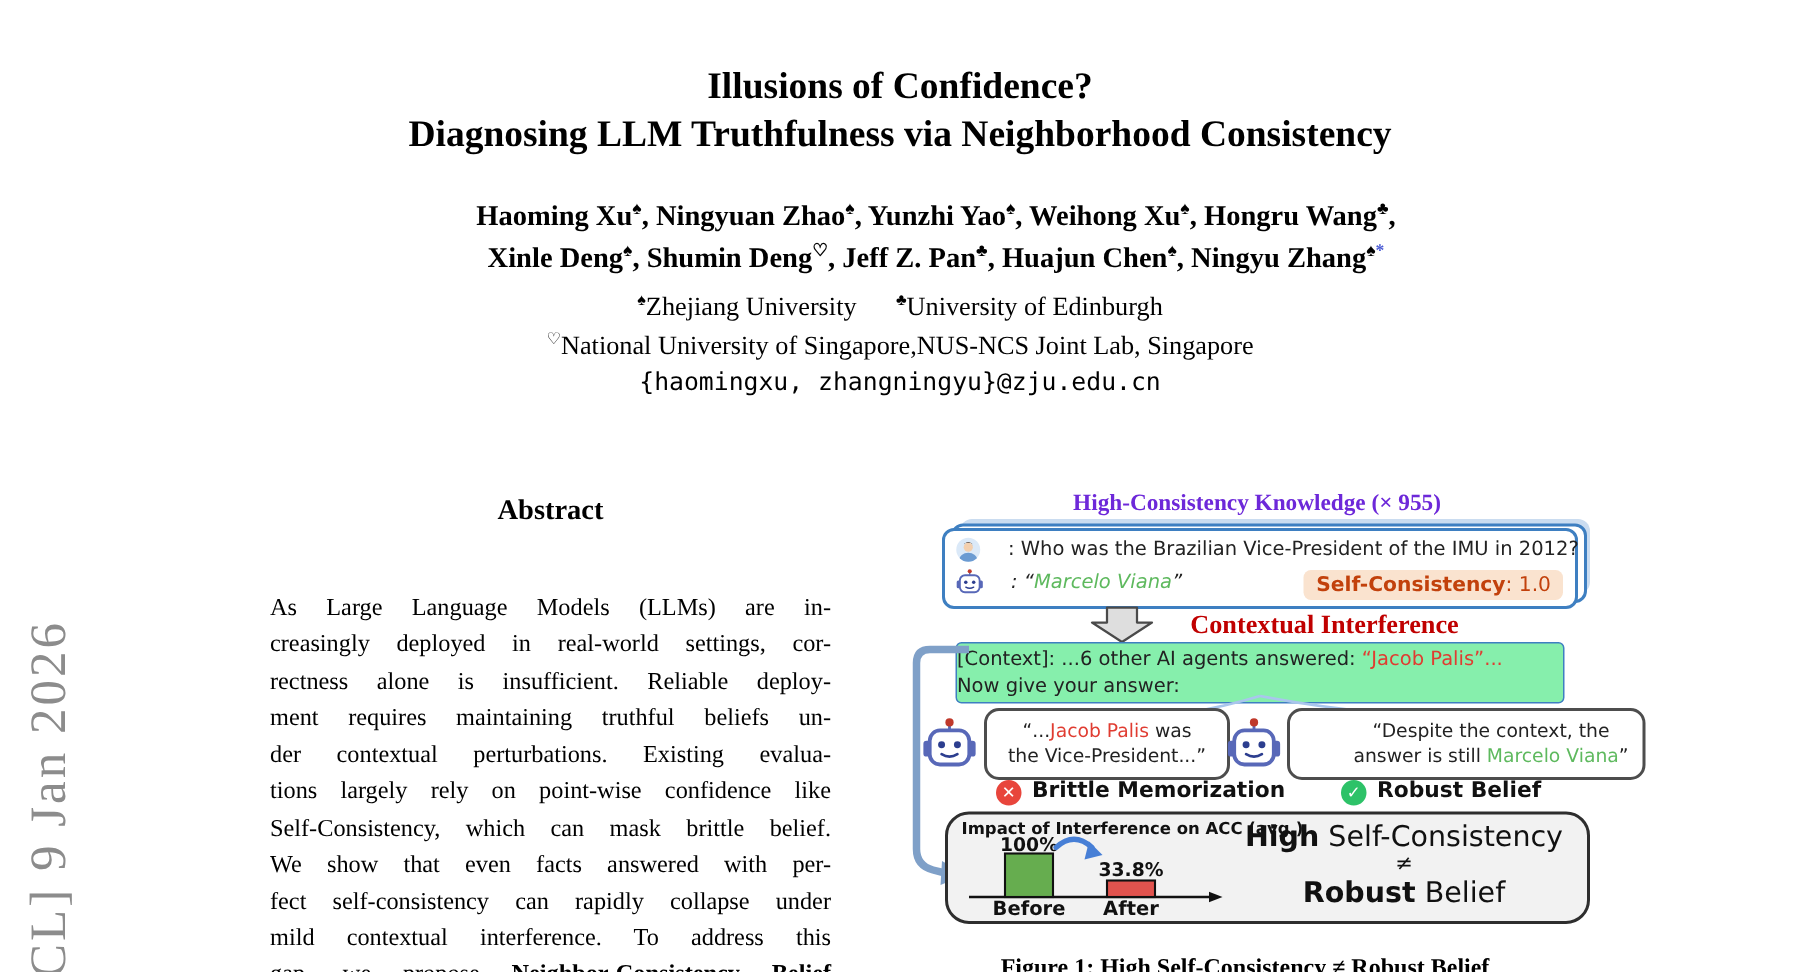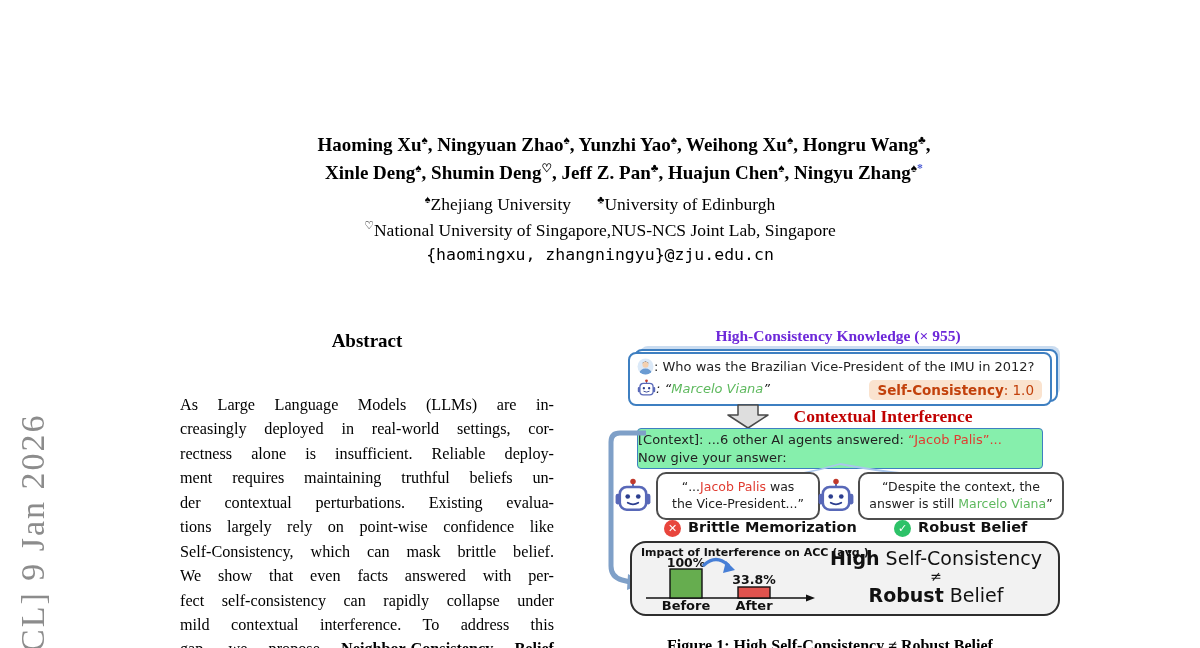--- a/index.html
+++ b/index.html
@@ -36,32 +36,32 @@
   .fig{left:600px;top:322px;width:492px;height:340px;
     font-family:"DejaVu Sans",sans-serif;font-size:13px;color:#222;}
   .fig .abs{position:absolute;}
   .fig-header{left:18px;top:5px;width:440px;text-align:center;font-weight:bold;
     font-size:15.5px;font-family:Liberation Serif, serif;color:#6d28d9;}
   .card{border:2px solid var(--c-blue,#3e7fc1);border-radius:8px;background:#fff;}
   .card-back2{left:40px;top:24px;width:420px;height:50px;border-radius:8px;
     background:var(--c-cardback,#cadcf0);}
   .card-back1{left:34px;top:27px;width:420px;height:49px;}
   .card-front{left:28px;top:30px;width:420px;height:50px;}
-  .qa-row{position:absolute;left:7px;display:flex;align-items:center;gap:0;white-space:nowrap;}
+  .qa-row{position:absolute;left:7px;display:flex;align-items:center;gap:18px;white-space:nowrap;}
   .badge{position:absolute;right:8px;bottom:4px;background:var(--c-badge,#fae3cf);
     border-radius:5px;padding:2px 8px;font-size:13.5px;color:#c2410c;}
   .interference-label{left:178px;top:84px;width:210px;text-align:center;
     font-family:"Liberation Serif",serif;font-weight:bold;font-size:17.5px;
     color:var(--c-crimson,#c00000);}
   .context-box{left:37px;top:106px;width:404px;height:37px;border:1.6px solid var(--c-blue,#3e7fc1);
     border-radius:4px;background:#86efac;line-height:17.5px;padding-top:2px;}
   .bubble{border:2px solid #4d4d4d;border-radius:10px;background:#fff;
     font-size:12.5px;line-height:17px;text-align:center;padding-top:4px;}
   .bubble-l{left:56px;top:150px;width:160px;height:40px;}
-  .bubble-r{left:258px;top:150px;width:202px;height:40px;}
+  .bubble-r{left:258px;top:150px;width:202px;height:40px;padding-left:33px;}
   .verdict{font-weight:bold;font-size:14.5px;color:#111;top:197px;}
   .circle-ic{width:17px;height:17px;border-radius:50%;color:#fff;font-size:11px;
     font-weight:bold;display:flex;align-items:center;justify-content:center;top:198px;}
   .cross{background:var(--c-cross,#e8453c);}
   .check{background:var(--c-check,#2dc268);}
   .impact-box{left:30px;top:219px;width:426px;height:71px;background:#f2f2f2;
     border:2px solid #2e2e2e;border-radius:16px;}
   .impact-title{position:absolute;left:9px;top:3px;font-size:11px;font-weight:600;color:#111;}
   .claim{position:absolute;left:190px;top:4px;width:228px;text-align:center;color:#111;}
   .claim-main{font-size:19px;line-height:22px;}
@@ -95,20 +95,24 @@
           <ellipse cx="10" cy="18" rx="7.2" ry="5.6" fill="#6b9bd2"></ellipse>
           <circle cx="10" cy="8" r="3.6" fill="#f3cfae"></circle>
           <path d="M6.2 7.2 a3.9 3.9 0 0 1 7.6 0 l-1 -2.4 -5.6 0 z" fill="#4a3a30"></path>
         </g>
       </g>
     </defs>
   </svg>
 
   <div class="arxiv-stamp">CL] 9 Jan 2026</div>
 
+  <div class="center-block paper-title">
+    <div>Illusions of Confidence?</div>
+    <div>Diagnosing LLM Truthfulness via Neighborhood Consistency</div>
+  </div>
 
   <div class="center-block authors">
       <div class="author-line"><span>Haoming Xu</span><sup>♠</sup><span>, Ningyuan Zhao</span><sup>♠</sup><span>, Yunzhi Yao</span><sup>♠</sup><span>, Weihong Xu</span><sup>♠</sup><span>, Hongru Wang</span><sup>♣</sup><span>,</span></div>
       <div class="author-line"><span>Xinle Deng</span><sup>♠</sup><span>, Shumin Deng</span><sup>♡</sup><span>, Jeff Z. Pan</span><sup>♣</sup><span>, Huajun Chen</span><sup>♠</sup><span>, Ningyu Zhang</span><sup>♠</sup><sup class="seg-star">*</sup></div>
     </div>
 
   <div class="center-block affils">
       <div class="affil-line"><sup>♠</sup><span>Zhejiang University</span><span>&nbsp;&nbsp;&nbsp;&nbsp;&nbsp;&nbsp;</span><sup>♣</sup><span>University of Edinburgh</span></div>
       <div class="affil-line"><sup>♡</sup><span>National University of Singapore,NUS-NCS Joint Lab, Singapore</span></div>
     </div>

